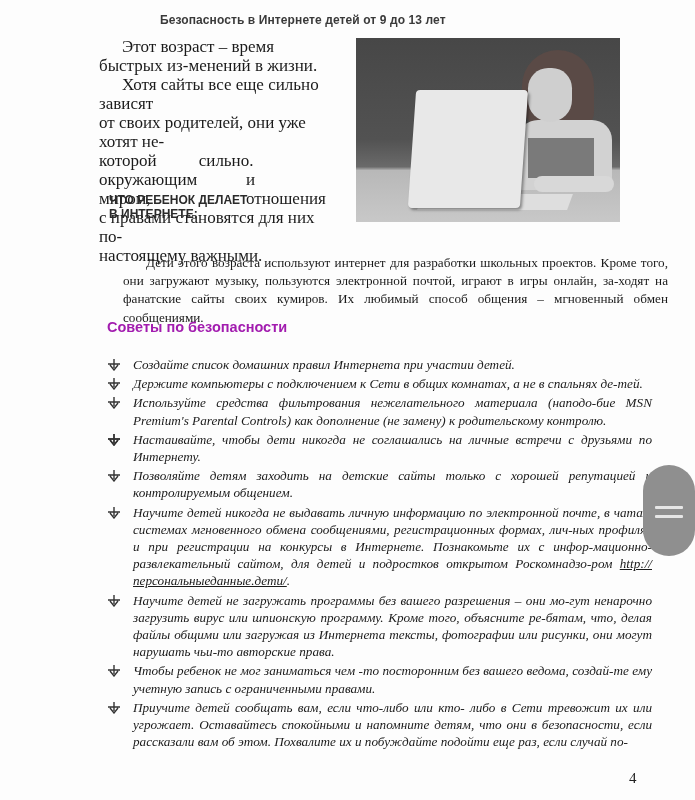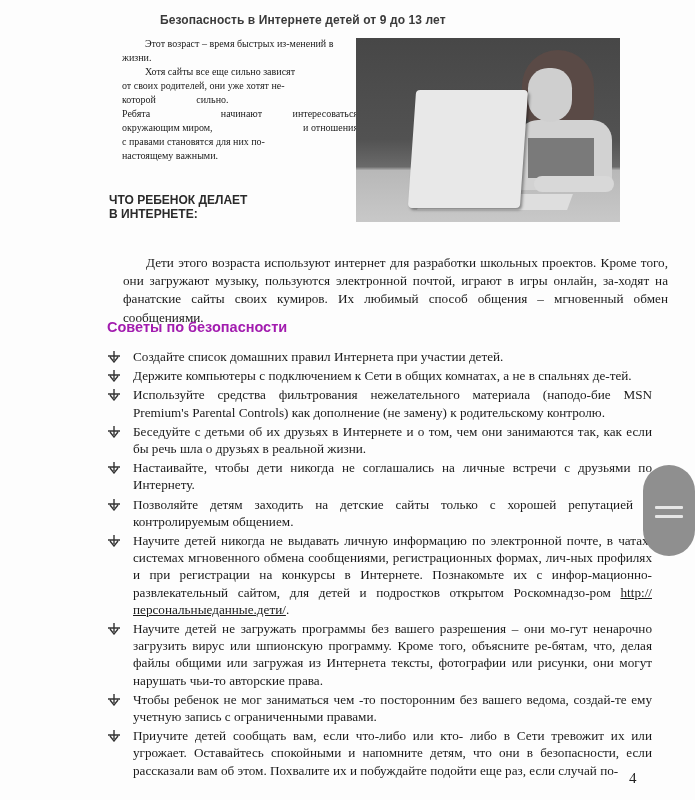--- a/index.html
+++ b/index.html
@@ -9,22 +9,22 @@
       font-family: "Liberation Serif", serif;
       color: #1a1a1a;
     }
     .page { position: absolute; left: 0; top: 0; width: 695px; height: 800px; }
     .title {
       position: absolute; left: 160px; top: 13px; width: 440px;
       font-family: "Liberation Sans", sans-serif; font-weight: bold;
       font-size: 12px; color: #3a3a3a; white-space: nowrap; letter-spacing: 0.1px;
     }
     .intro {
-      position: absolute; left: 122px; top: 37px; width: 236px;
-      font-size: 10px; line-height: 14px;
+      position: absolute; left: 99px; top: 37px; width: 236px;
+      font-size: 17px; line-height: 19px;
     }
     .intro p { margin: 0; }
     .intro .indent { text-indent: 23px; }
     .intro .spread { display: flex; justify-content: space-between; }
     .photo {
       position: absolute; left: 356px; top: 38px; width: 264px; height: 184px;
       background: linear-gradient(180deg, #474747 0%, #525252 55%, #6a6a6a 70%, #b8b8b8 72%, #c8c8c8 100%);
       overflow: hidden;
     }
     .photo .hair { position: absolute; left: 166px; top: 12px; width: 72px; height: 80px; border-radius: 40px 40px 20px 30px; background: #5a4a46; }
@@ -40,21 +40,21 @@
       line-height: 14px; color: #2a2a2a; text-transform: uppercase;
     }
     .para {
       position: absolute; left: 107px; top: 238px; width: 545px;
       font-size: 13.2px; line-height: 18.2px; text-align: justify; text-indent: 23px;
     }
     .section-head {
       position: absolute; left: 107px; top: 319px;
       font-family: "Liberation Sans", sans-serif; font-weight: bold; font-size: 14.5px; color: #a21caf;
     }
-    .tips { position: absolute; left: 107px; top: 348px; width: 545px; margin: 0; padding: 0; list-style: none; }
+    .tips { position: absolute; left: 107px; top: 356px; width: 545px; margin: 0; padding: 0; list-style: none; font-style: italic; }
     .tips li {
       position: relative; padding-left: 26px; font-size: 13.2px; line-height: 17.2px;
       text-align: justify; margin-bottom: 2px;
     }
     .tips .bullet {
       position: absolute; left: 0; top: 3px; width: 14px; height: 12px;
     }
     .tips a { color: #1a1a1a; text-decoration: underline; }
     .page-number {
       position: absolute; left: 629px; top: 770px; font-size: 15px; color: #222;
@@ -74,25 +74,20 @@
 
   <div class="title">Безопасность в Интернете детей от 9 до 13 лет</div>
 
   <div class="intro">
     <p class="indent">Этот возраст – время быстрых из-менений в жизни.</p>
     <p class="indent">Хотя сайты все еще сильно зависят</p>
     <p>от своих родителей, они уже хотят не-</p>
     <p>
       <span>которой</span>
       <span style="margin-left:38px">сильно.</span>
-    </p>
-    <p class="spread">
-      <span>Ребята</span>
-      <span style="margin-left:40px">начинают</span>
-      <span>интересоваться</span>
     </p>
     <p class="spread">
       <span>окружающим миром,</span>
       <span>и отношения</span>
     </p>
     <p>с правами становятся для них по-</p>
     <p>настоящему важными.</p>
   </div>
 
   <div class="photo" title="Девочка за ноутбуком">
@@ -119,21 +114,21 @@
           <path d="M7 0 V9 M3 6 L7 11 L11 6 M1 5 H13" stroke="#333" stroke-width="1.4" fill="none"></path>
         </svg><span>Создайте список домашних правил Интернета при участии детей.</span></li>
     <li><svg class="bullet" viewBox="0 0 14 12">
           <path d="M7 0 V9 M3 6 L7 11 L11 6 M1 5 H13" stroke="#333" stroke-width="1.4" fill="none"></path>
         </svg><span>Держите компьютеры с подключением к Сети в общих комнатах, а не в спальнях де-тей.</span></li>
     <li><svg class="bullet" viewBox="0 0 14 12">
           <path d="M7 0 V9 M3 6 L7 11 L11 6 M1 5 H13" stroke="#333" stroke-width="1.4" fill="none"></path>
         </svg><span>Используйте средства фильтрования нежелательного материала (наподо-бие MSN Premium's Parental Controls) как дополнение (не замену) к родительскому контролю.</span></li>
     <li><svg class="bullet" viewBox="0 0 14 12">
           <path d="M7 0 V9 M3 6 L7 11 L11 6 M1 5 H13" stroke="#333" stroke-width="1.4" fill="none"></path>
-        </svg><span>Беседуйте с детьми об их друзьях в Интернете и о том, чем они занимаются так, как если бы речь шла о друзьях в реальной жизни.</span></li>
+        </svg></li>
     <li><svg class="bullet" viewBox="0 0 14 12">
           <path d="M7 0 V9 M3 6 L7 11 L11 6 M1 5 H13" stroke="#333" stroke-width="1.4" fill="none"></path>
         </svg><span>Настаивайте, чтобы дети никогда не соглашались на личные встречи с друзьями по Интернету.</span></li>
     <li><svg class="bullet" viewBox="0 0 14 12">
           <path d="M7 0 V9 M3 6 L7 11 L11 6 M1 5 H13" stroke="#333" stroke-width="1.4" fill="none"></path>
         </svg><span>Позволяйте детям заходить на детские сайты только с хорошей репутацией и контролируемым общением.</span></li>
     <li><svg class="bullet" viewBox="0 0 14 12">
           <path d="M7 0 V9 M3 6 L7 11 L11 6 M1 5 H13" stroke="#333" stroke-width="1.4" fill="none"></path>
         </svg><span>Научите детей никогда не выдавать личную информацию по электронной почте, в чатах, системах мгновенного обмена сообщениями, регистрационных формах, лич-ных профилях и при регистрации на конкурсы в Интернете. Познакомьте их с инфор-мационно-развлекательный сайтом, для детей и подростков открытом Роскомнадзо-ром </span><a href="#">http://персональныеданные.дети/</a><span>.</span></li>
     <li><svg class="bullet" viewBox="0 0 14 12">

